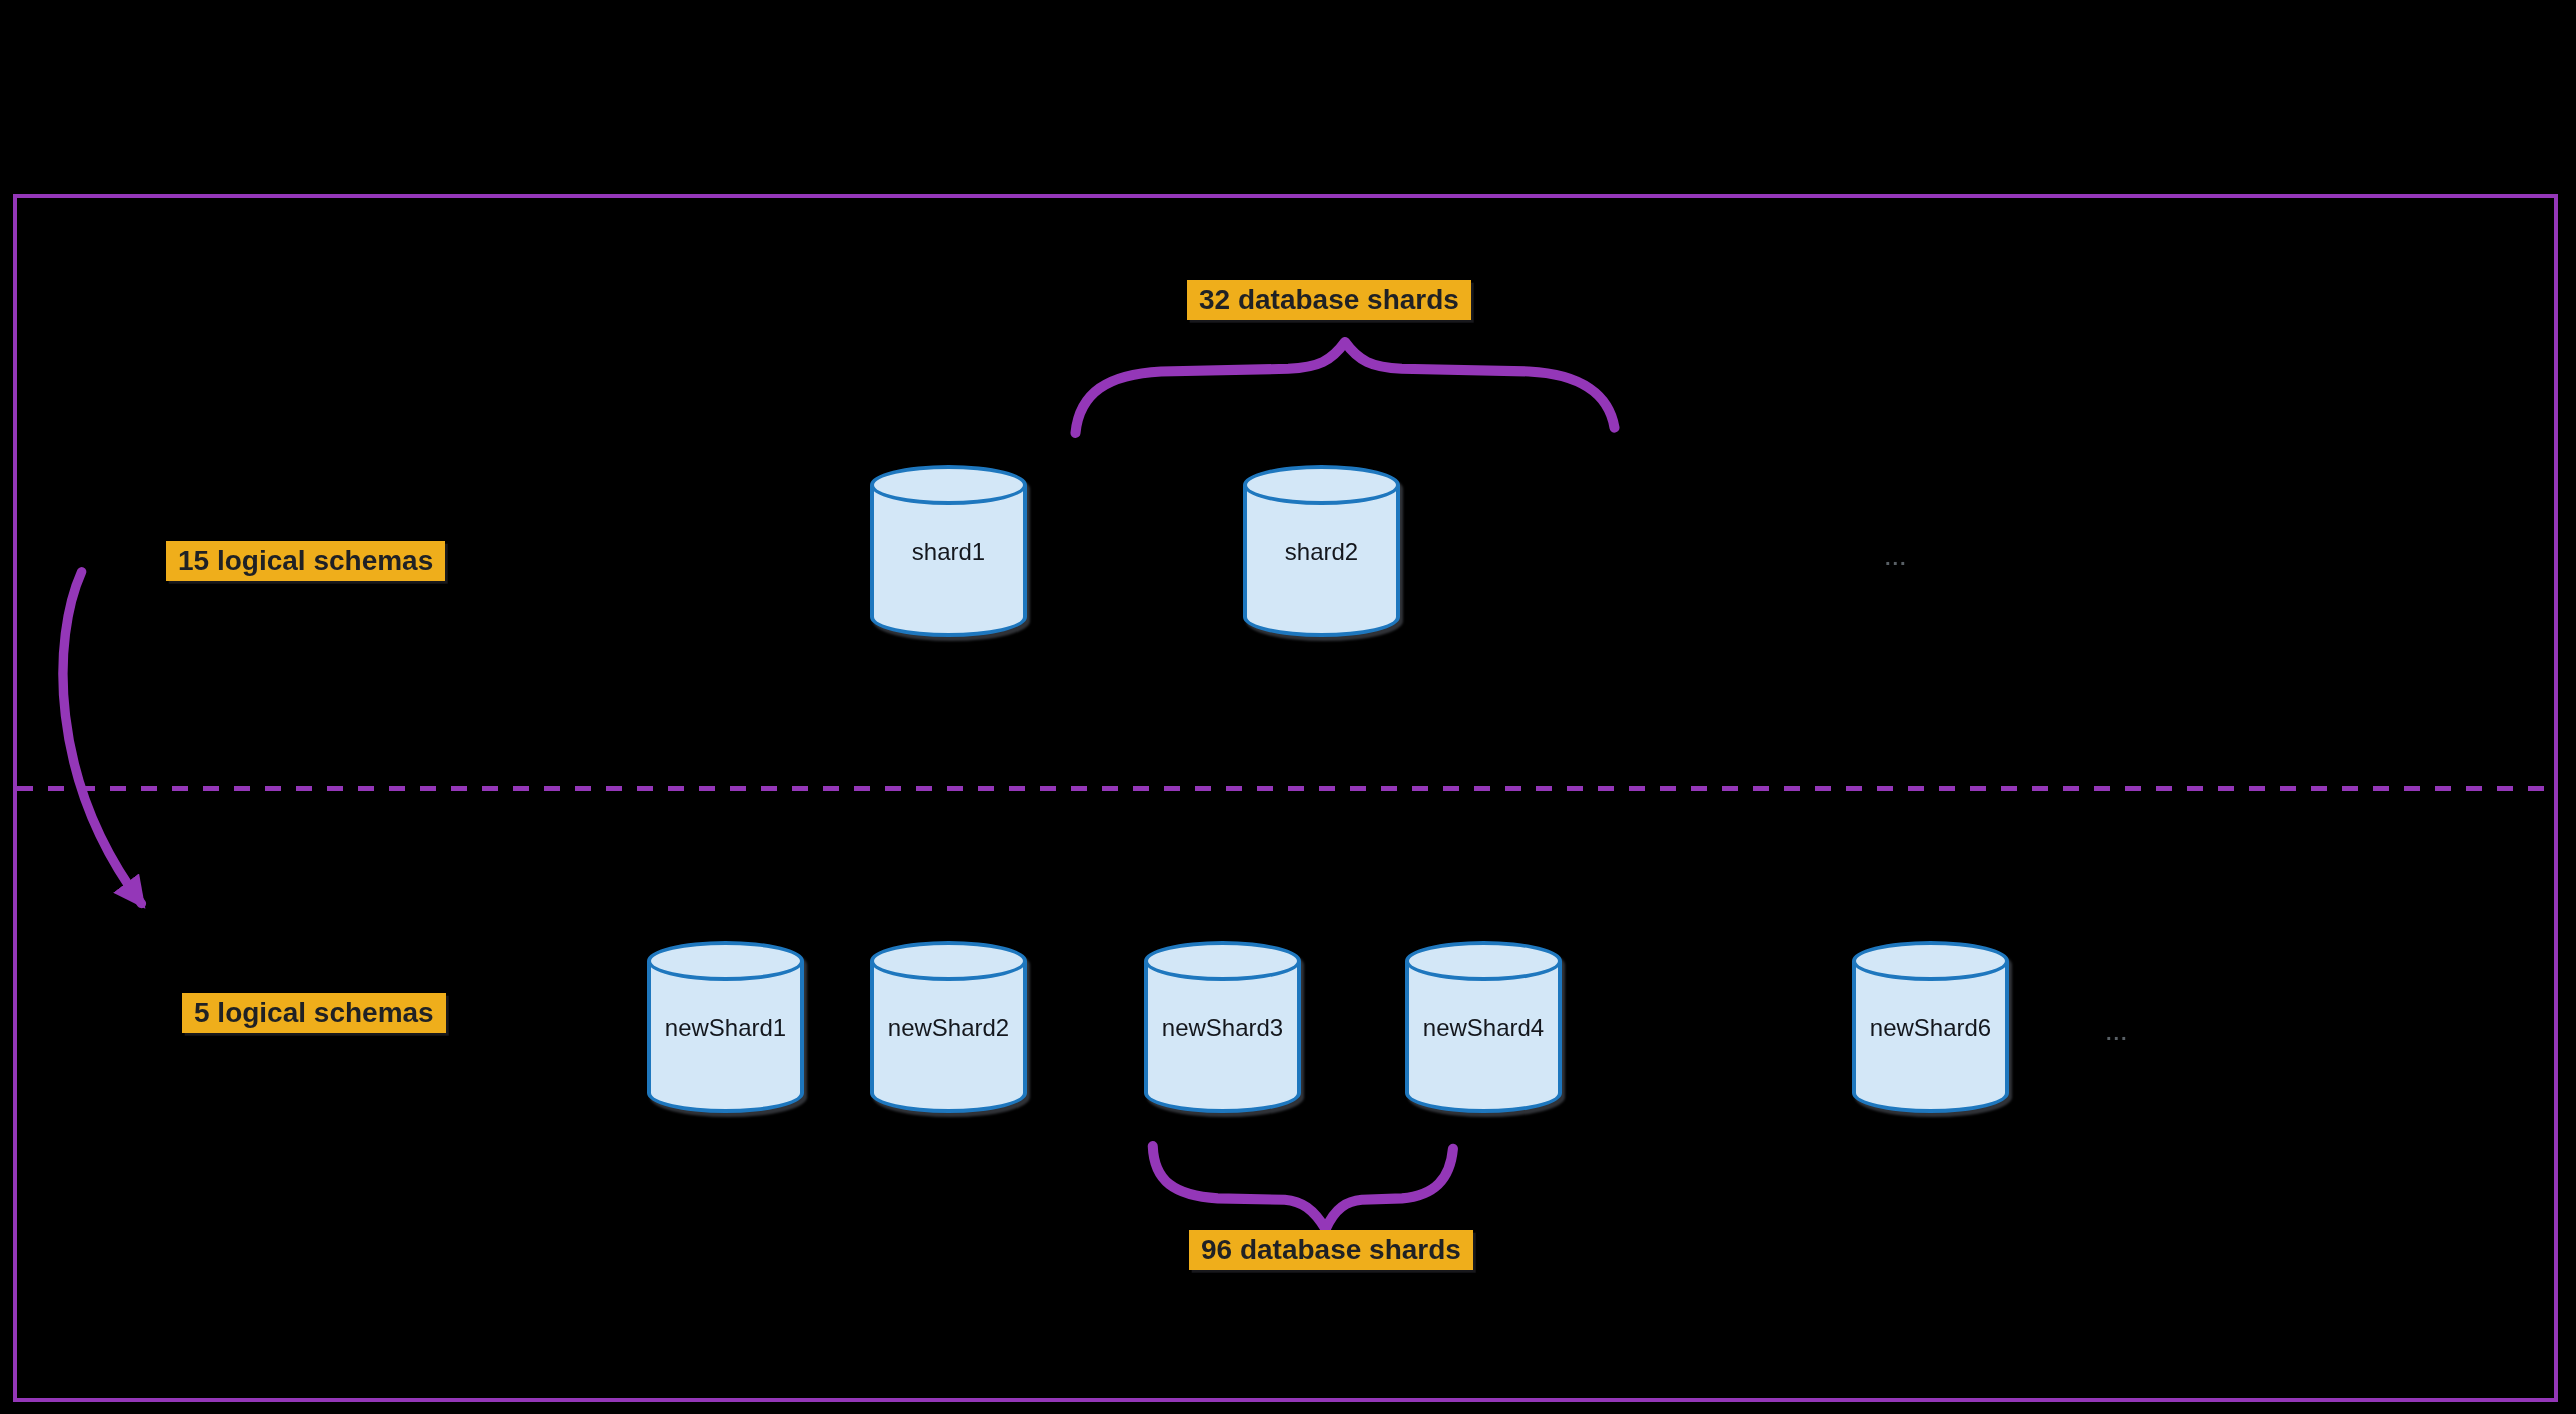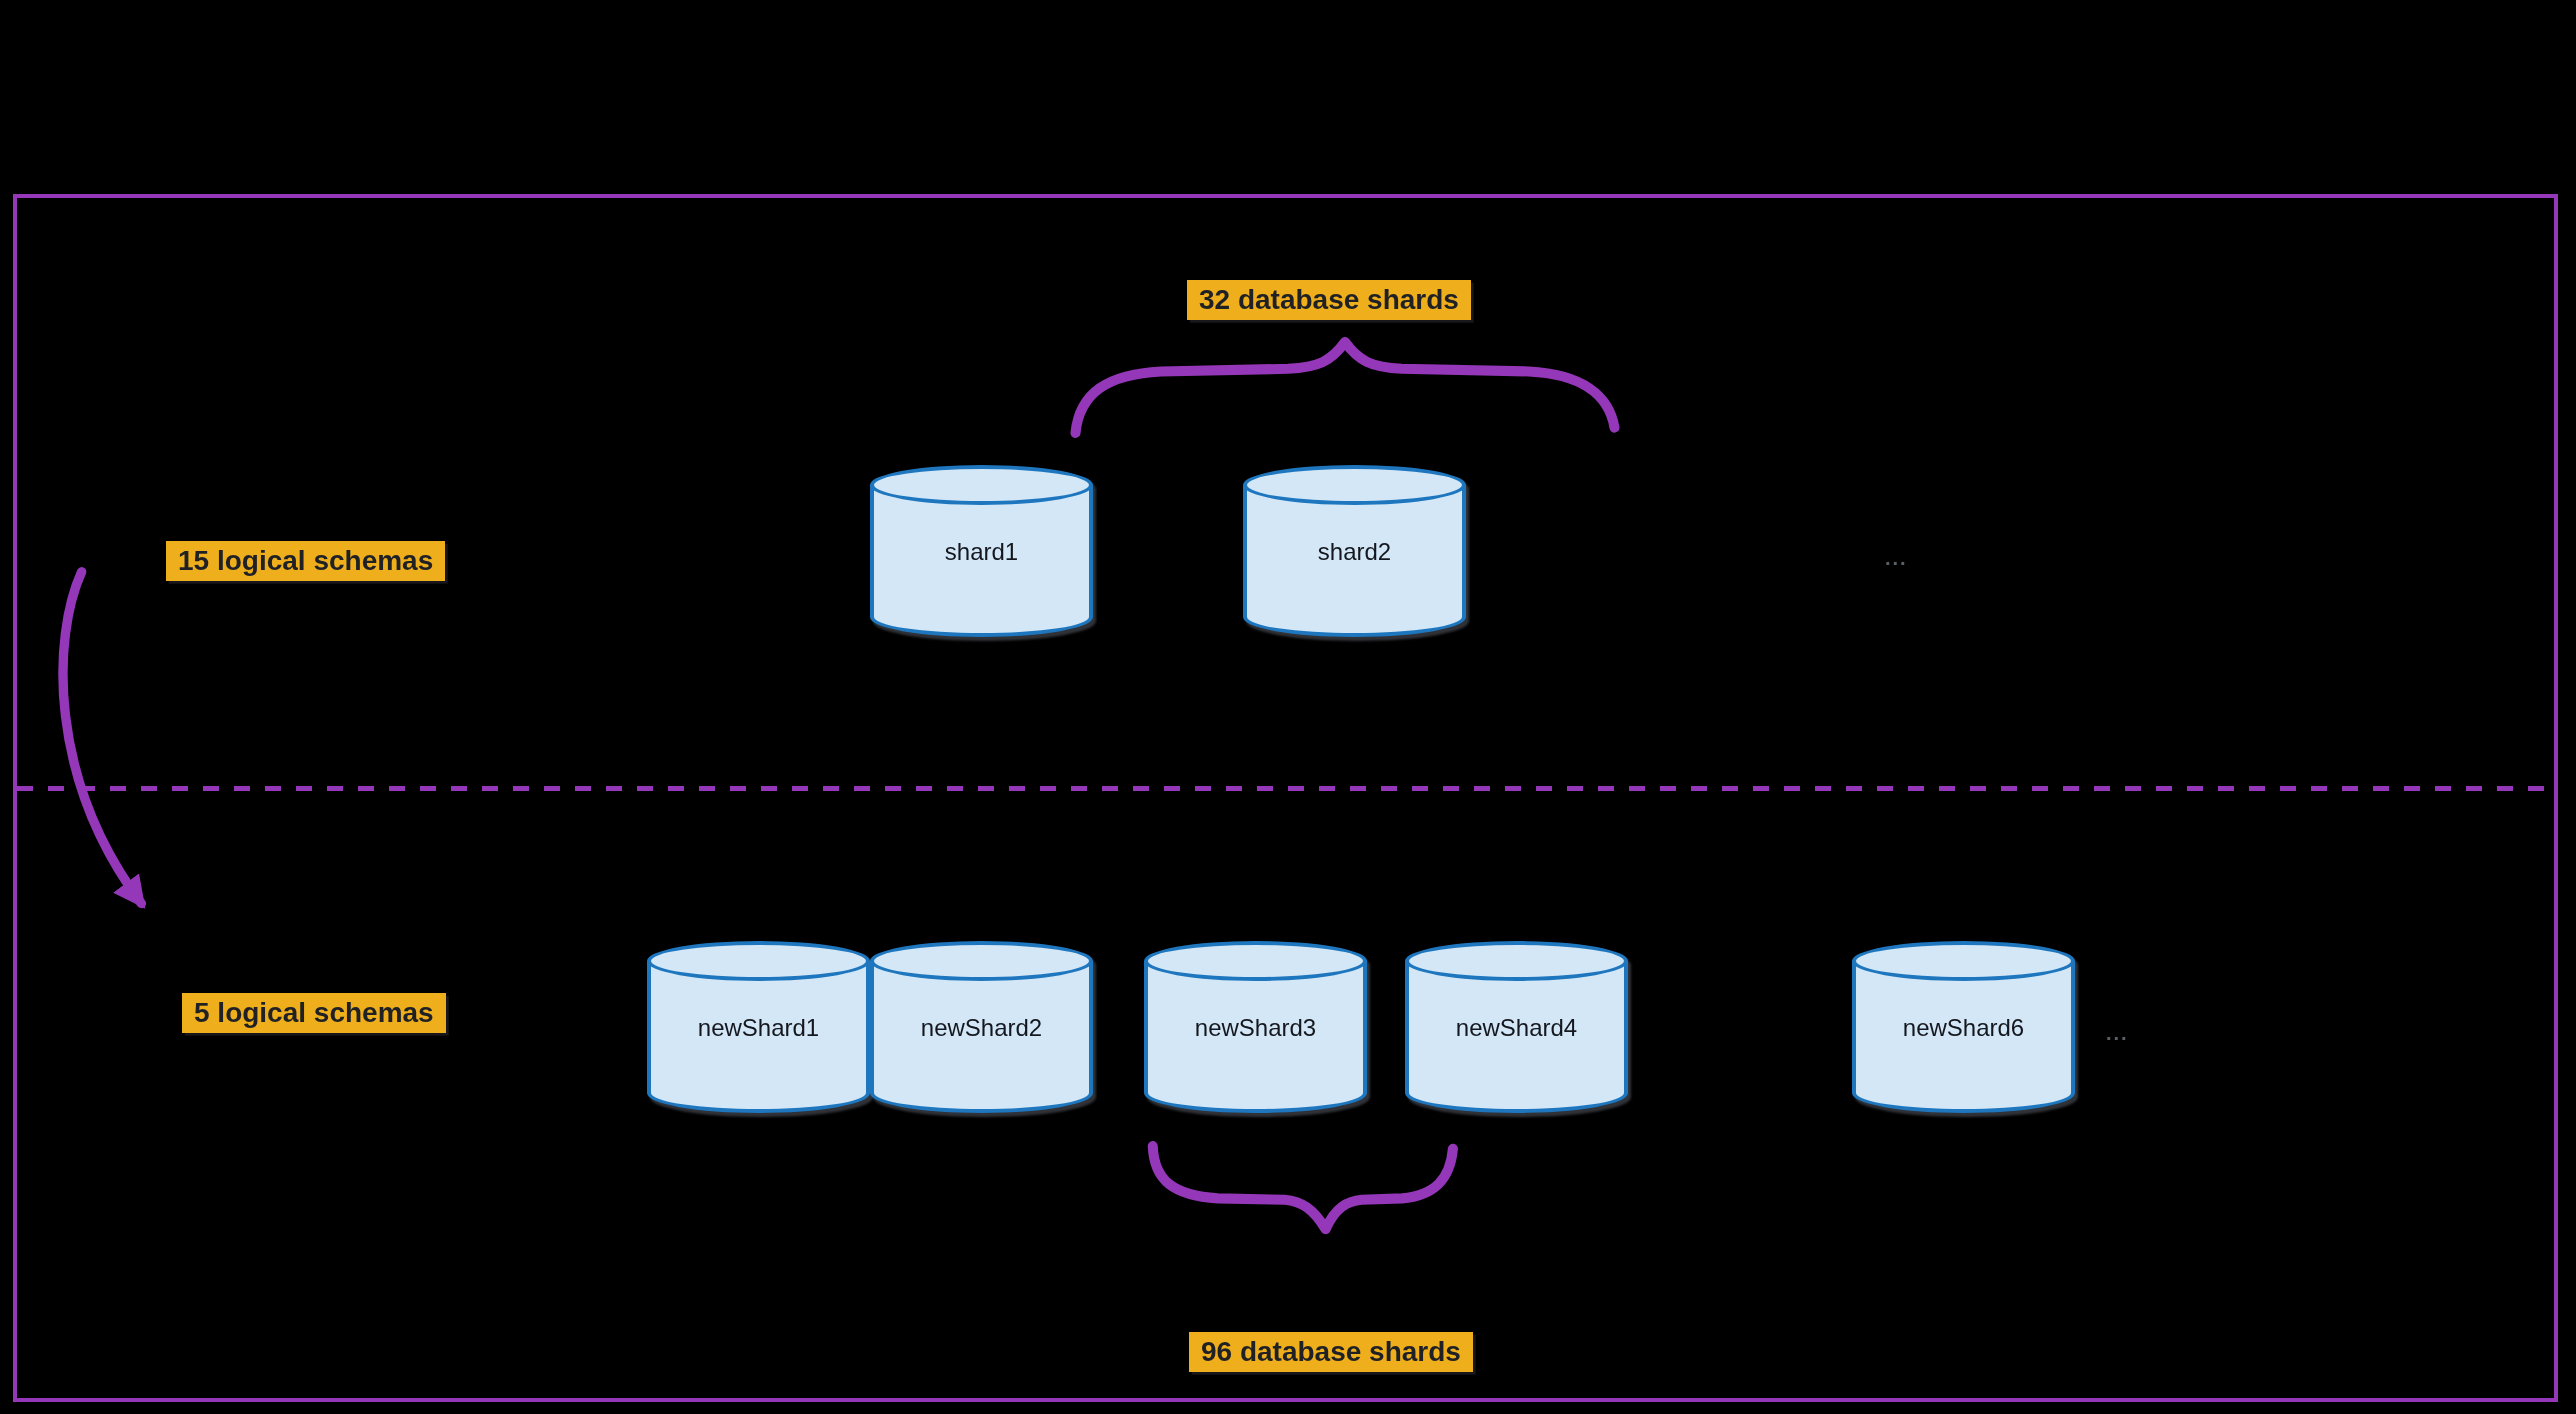--- a/index.html
+++ b/index.html
@@ -35,21 +35,21 @@
     background:var(--highlight-yellow);
     color:var(--highlight-text);
     font-weight:bold;
     font-size:28px;
     line-height:1.15;
     padding:4px 12px;
     white-space:nowrap;
     box-shadow:2.7px 2.7px 0 rgba(70,70,80,0.35);
   }
   .cylinder{
-    position:absolute;width:223px;height:172px;
+    position:absolute;width:157px;height:172px;
     filter:drop-shadow(3.4px 4px 1.3px rgba(95,100,110,0.5));
   }
   .cyl-bottom{
     position:absolute;left:0;right:0;bottom:0;height:40px;
     background:var(--cylinder-fill);
     border:4px solid var(--cylinder-stroke);
     border-radius:50%;
     z-index:0;
   }
   .cyl-body{
@@ -186,16 +186,16 @@
   <svg class="brace" style="left:1134px;top:1134px;" width="335" height="114" viewBox="0 0 500 170">
     <path d="M 28 18
              C 30 70, 60 92, 125 96
              L 225 98
              C 250 100, 268 112, 286 142
              C 300 110, 318 100, 340 98
              L 400 96
              C 450 92, 472 66, 476 22"></path>
   </svg>
 
-  <div class="pill" style="left:1189px;top:1332px;">96 database shards</div>
+  <div class="pill" style="left:1189px;top:1230px;">96 database shards</div>
 
 </div>
 
 
 </body></html>

